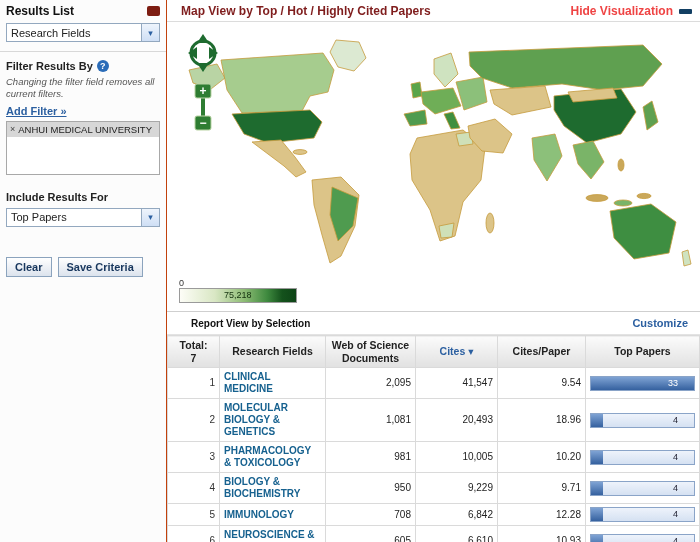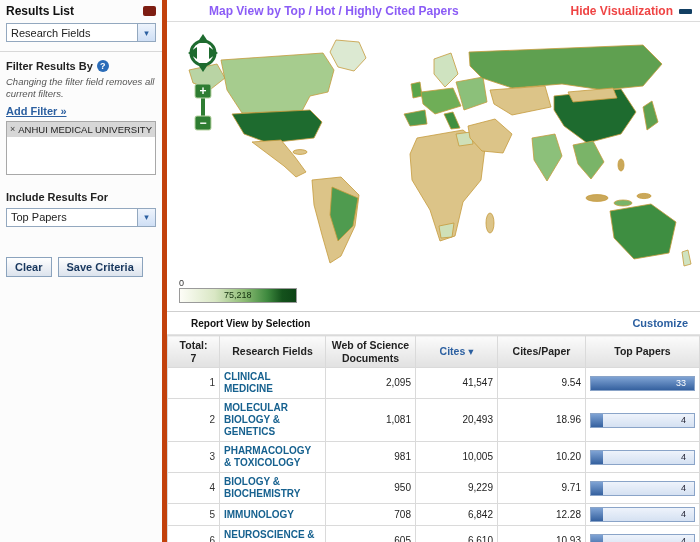--- a/index.html
+++ b/index.html
@@ -6,21 +6,21 @@
   body{
     width:700px;height:542px;overflow:hidden;
     font-family:"Liberation Sans","DejaVu Sans",sans-serif;
     font-size:11px;color:#222;background:#fff;
   }
   .page{display:flex;width:700px;height:542px;}
 
   
   .sidebar{
     width:167px;min-width:167px;box-sizing:border-box;
-    border-right:5px solid #c2410c;background:#fcfcfc;
+    border-right:1px solid #c2410c;background:#fcfcfc;
     padding:4px 6px;
   }
   .side-header{display:flex;justify-content:space-between;align-items:center;}
   .side-title{font-weight:bold;font-size:12px;color:#111;}
   .collapse-ic{width:13px;height:10px;background:#7d1d12;border-radius:2px;cursor:pointer;}
   .combo{
     margin-top:5px;height:19px;border:1px solid #93a8bf;background:#fff;
     display:flex;align-items:center;justify-content:space-between;
     cursor:pointer;box-sizing:border-box;
   }
@@ -54,21 +54,21 @@
     color:#17365d;font-weight:bold;font-size:11px;padding:3px 8px;cursor:pointer;
     font-family:inherit;
   }
 
   
   .main{flex:1;position:relative;overflow:hidden;}
   .map-header{
     display:flex;justify-content:space-between;align-items:center;
     padding:3px 8px 2px 14px;border-bottom:1px solid #dcdcdc;height:16px;
   }
-  .map-title{font-weight:bold;font-size:12px;color:#8b5cf6;margin-left:28px;}
+  .map-title{font-weight:bold;font-size:12px;color:#7f1d1d;}
   .hide-link{display:flex;align-items:center;gap:6px;color:#ef4444;font-weight:bold;font-size:12px;cursor:pointer;}
   .hide-dash{width:13px;height:5px;background:#123f63;border-radius:1px;}
 
   .map-area{position:relative;height:250px;}
   .map-svg{position:absolute;left:6px;top:8px;}
   .navpad{position:absolute;left:18px;top:10px;cursor:pointer;}
 
   .legend-wrap{margin:6px 0 0 12px;}
   .legend-min{font-size:9px;color:#333;display:block;margin-bottom:0px;}
   .legend-bar{
@@ -105,21 +105,21 @@
   td.topcell{padding:3px 2px;}
   .bartrack{
     position:relative;height:13px;border:1px solid #8aa4c8;
     background:linear-gradient(#eef3fb,#d5e1f2);overflow:hidden;cursor:pointer;
   }
   .barfill{
     position:absolute;left:0;top:0;bottom:0;
     background:linear-gradient(#7fa3d4,#35619f);
   }
   .barnum{
-    position:absolute;right:8px;top:0;font-size:9px;line-height:13px;
+    position:absolute;right:16px;top:0;font-size:9px;line-height:13px;
   }
 </style>
 </head>
 <body>
 
 <div class="page">
 
   <div class="sidebar">
     <div class="side-header">
       <span class="side-title">Results List</span>

